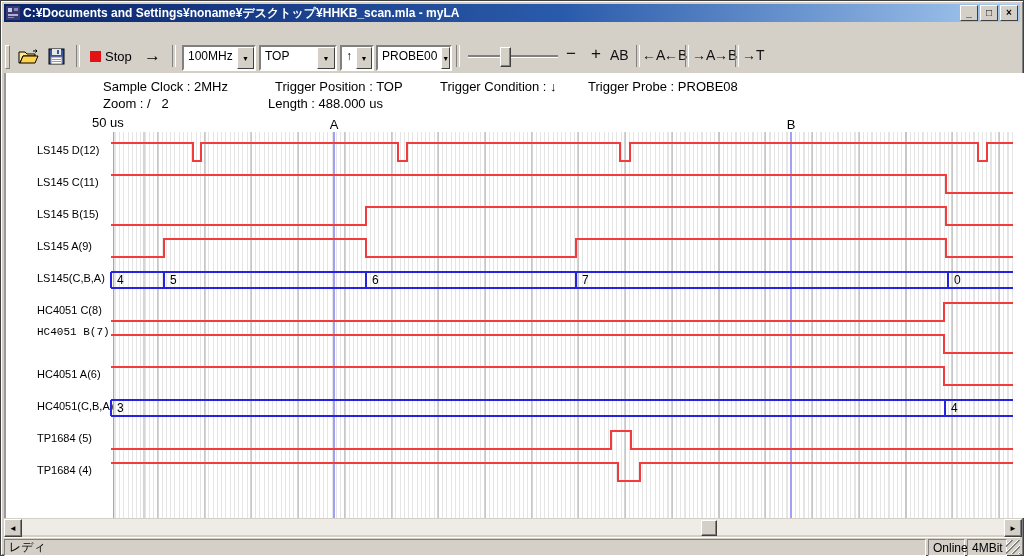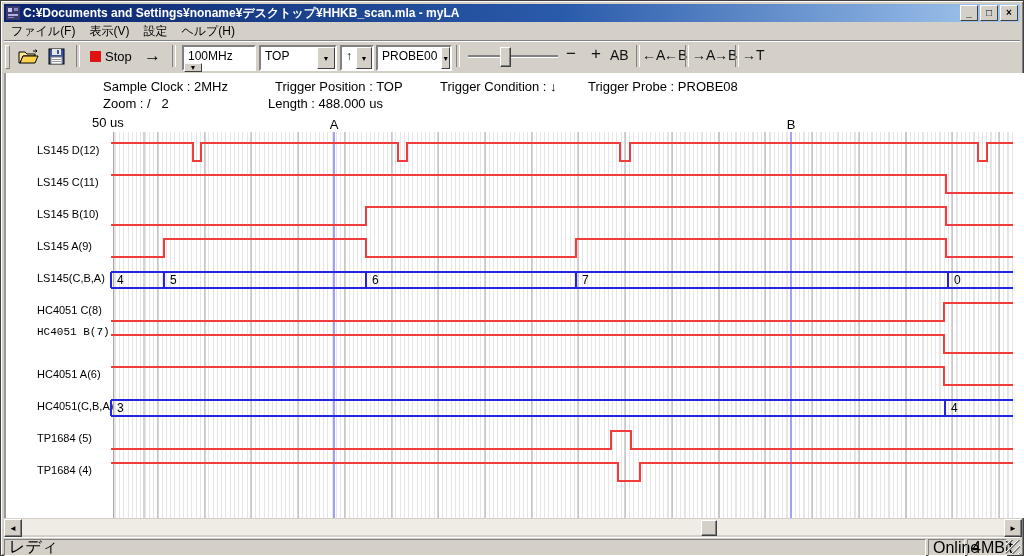--- a/index.html
+++ b/index.html
@@ -65,21 +65,21 @@
     border:1px solid;border-color:#fff #404040 #404040 #fff;
     box-shadow:inset -1px -1px 0 #808080;font-size:8px;display:flex;
     align-items:center;justify-content:center;color:#000;}
   .sb-thumb{position:absolute;left:697px;top:1px;width:14px;height:14px;
     background:#d4d0c8;border:1px solid;border-color:#fff #404040 #404040 #fff;
     box-shadow:inset -1px -1px 0 #808080;}
   
   .statusbar{position:absolute;left:3px;top:536px;right:3px;height:17px;
     background:#d4d0c8;border-top:1px solid #fff;}
   .st-panel{position:absolute;top:1px;height:15px;border:1px solid;
-    border-color:#808080 #fff #fff #808080;font-size:16px;color:#000;
+    border-color:#808080 #fff #fff #808080;font-size:12px;color:#000;
     padding:0 4px;display:flex;align-items:center;text-align:right;}
   .grip-corner{position:absolute;right:0;top:2px;width:14px;height:14px;
     background:repeating-linear-gradient(135deg,transparent 0 3px,#fff 3px 4px,#808080 4px 5px);}
 </style>
 </head>
 <body>
 
 <div class="win">
 
   <div class="titlebar">
@@ -91,26 +91,20 @@
       <rect x="2" y="11" width="6" height="1" fill="#8888c0"></rect>
     </svg>
     <span class="title-text">C:¥Documents and Settings¥noname¥デスクトップ¥HHKB_scan.mla - myLA</span>
     <span class="win-btns">
       <span class="win-btn">_</span>
       <span class="win-btn">□</span>
       <span class="win-btn">×</span>
     </span>
   </div>
 
-  <div class="menubar">
-    <span class="menu-item">ファイル(F)</span>
-    <span class="menu-item">表示(V)</span>
-    <span class="menu-item">設定</span>
-    <span class="menu-item">ヘルプ(H)</span>
-  </div>
 
   <div class="toolbar">
     <span class="grip"></span>
     <div class="tb" style="left:14px;">
       <svg width="22" height="17" viewBox="0 0 22 17">
         <path d="M1 15 L1 4 L7 4 L9 6 L17 6 L17 8 L5 8 L2 15 Z" fill="#ffe98c" stroke="#000" stroke-width="1"></path>
         <path d="M2 15 L5 8 L20 8 L17 15 Z" fill="#ffd24d" stroke="#000" stroke-width="1"></path>
         <path d="M15 3 L19 3 M19 3 L17.5 1.5 M19 3 L17.5 4.5" stroke="#000" stroke-width="1" fill="none"></path>
       </svg>
     </div>
@@ -129,21 +123,21 @@
       <span class="tb-btn">
           <span class="stop-sq"></span>
       <span>Stop</span>
         </span>
     </div>
     <div class="tb" style="left:136px;">
       <span class="tb-btn run-arrow">→</span>
     </div>
     <span class="tb-sep" style="left:168px;"></span>
 
-    <div class="combo" style="left:178px;width:70px;flex-direction:column;">
+    <div class="combo" style="left:178px;width:70px;">
       <span class="combo-val">100MHz</span>
       <span class="combo-arrow">▼</span>
     </div>
     <div class="combo" style="left:255px;width:74px;">
       <span class="combo-val">TOP</span>
       <span class="combo-arrow">▼</span>
     </div>
     <div class="combo" style="left:336px;width:30px;">
       <span class="combo-val">↑</span>
       <span class="combo-arrow">▼</span>
@@ -175,21 +169,21 @@
     <span class="info-t" style="left:262px;top:6px;margin-left:7px;">Trigger Position : TOP</span>
     <span class="info-t" style="left:434px;top:6px;">Trigger Condition : ↓</span>
     <span class="info-t" style="left:582px;top:6px;">Trigger Probe : PROBE08</span>
     <span class="info-t" style="left:97px;top:23px;">Zoom : /   2</span>
     <span class="info-t" style="left:262px;top:23px;">Length : 488.000 us</span>
     <span class="info-t" style="left:86px;top:42px;">50 us</span>
     <div class="plot"></div>
     <div id="labels">
         <div class="ch-label" style="top: 71px;">LS145 D(12)</div>
         <div class="ch-label" style="top: 103px;">LS145 C(11)</div>
-        <div class="ch-label" style="top: 135px;">LS145 B(10)</div>
+        <div class="ch-label" style="top: 135px;">LS145 B(15)</div>
         <div class="ch-label" style="top: 167px;">LS145 A(9)</div>
         <div class="ch-label" style="top: 199px;">LS145(C,B,A)</div>
         <div class="ch-label" style="top: 231px;">HC4051 C(8)</div>
         <div class="ch-label" style="top: 253px; font-family: Liberation Mono, monospace;">HC4051 B(7)</div>
         <div class="ch-label" style="top: 295px;">HC4051 A(6)</div>
         <div class="ch-label" style="top: 327px;">HC4051(C,B,A)</div>
         <div class="ch-label" style="top: 359px; text-align: right;">TP1684 (5)</div>
         <div class="ch-label" style="top: 391px;">TP1684 (4)</div>
       </div>
   </div>

